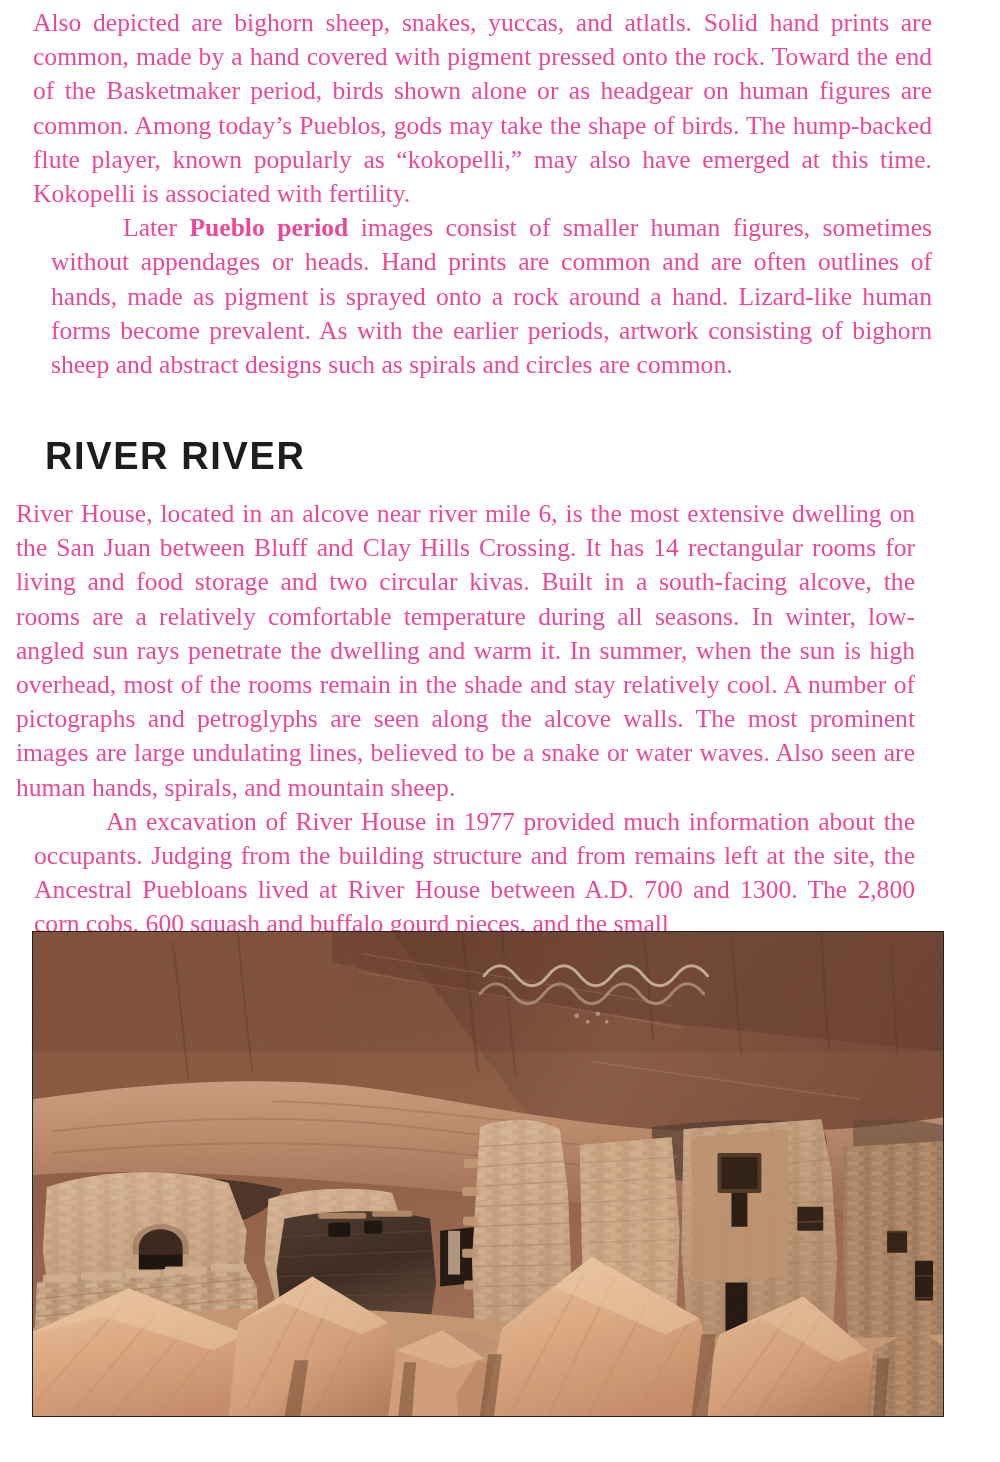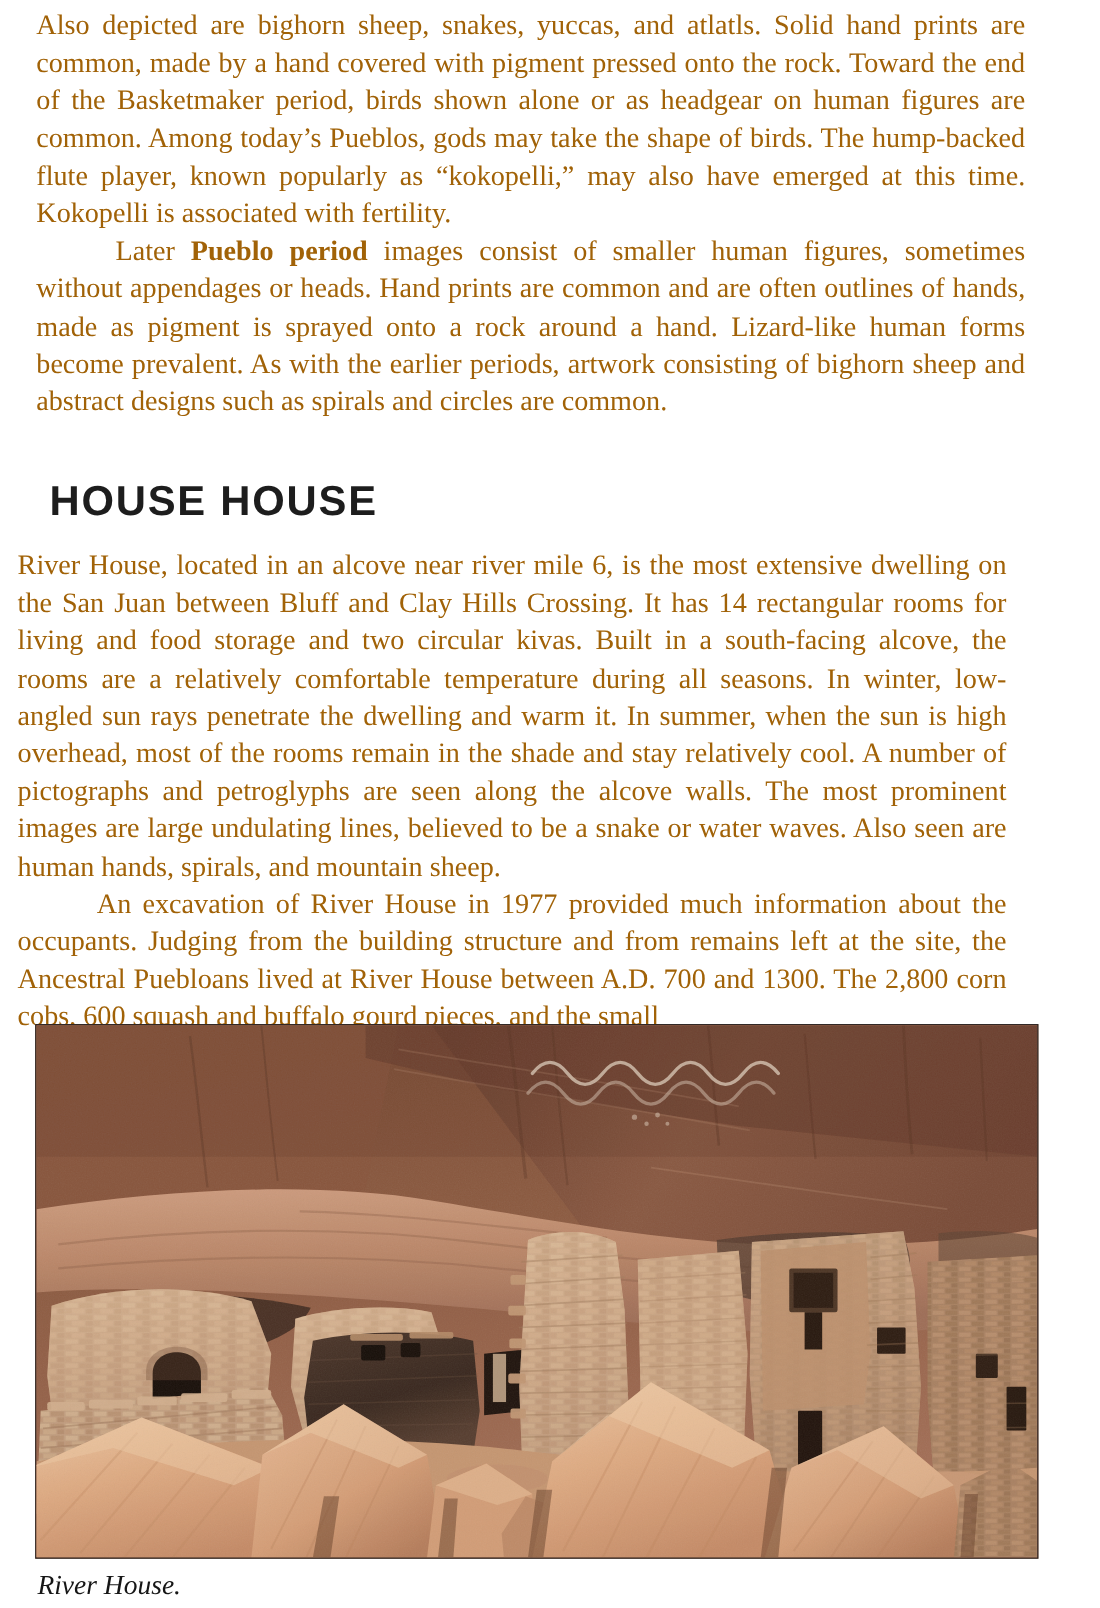--- a/index.html
+++ b/index.html
@@ -32,23 +32,23 @@
     width: 899px;
   }
 
   p.body-par {
     margin: 0;
     font-size: 25.6px;
     line-height: 34.2px;
     text-align: justify;
     text-justify: inter-word;
     hyphens: manual;
-    color: #a16207;
-  }
-  p.body-par.indent { text-indent: 72px; }
+    color: #ec4899;
+  }
+  p.body-par.indent { text-indent: 72px; margin-left: 18px; }
   p.body-par + p.body-par { margin-top: 0; }
 
   b.strong { font-weight: 700; }
 
   h2.section-head {
     margin: 0;
     position: absolute;
     left: 45px;
     top: 434px;
     font-family: "Liberation Sans", "DejaVu Sans", sans-serif;
@@ -102,21 +102,21 @@
 </head>
 <body>
 
 <div class="page">
 
   <div class="text-col">
     <p class="body-par"><span>Also depicted are bighorn sheep, snakes, yuccas, and atlatls. Solid hand prints are common, made by a hand covered with pigment pressed onto the rock. Toward the end of the Basketmaker period, birds shown alone or as headgear on human figures are common. Among today’s Pueblos, gods may take the shape of birds. The hump-backed flute player, known popularly as “kokopelli,” may also have emerged at this time. Kokopelli is associated with fertility.</span></p>
     <p class="body-par indent"><span>Later </span><b class="strong">Pueblo period</b><span> images consist of smaller human figures, sometimes without appendages or heads. Hand prints are common and are often outlines of hands, made as pigment is sprayed onto a rock around a hand. Lizard-like human forms become prevalent. As with the earlier periods, artwork consisting of bighorn sheep and abstract designs such as spirals and circles are common.</span></p>
   </div>
 
-  <h2 class="section-head">HOUSE HOUSE</h2>
+  <h2 class="section-head">RIVER RIVER</h2>
 
   <div class="sec2">
     <p class="body-par"><span>River House, located in an alcove near river mile 6, is the most extensive dwelling on the San Juan between Bluff and Clay Hills Crossing. It has 14 rectangular rooms for living and food storage and two circular kivas. Built in a south-facing alcove, the rooms are a relatively comfortable temperature during all seasons. In winter, low-angled sun rays penetrate the dwelling and warm it. In summer, when the sun is high overhead, most of the rooms remain in the shade and stay relatively cool. A number of pictographs and petroglyphs are seen along the alcove walls. The most prominent images are large undulating lines, believed to be a snake or water waves. Also seen are human hands, spirals, and mountain sheep.</span></p>
     <p class="body-par indent"><span>An excavation of River House in 1977 provided much information about the occupants. Judging from the building structure and from remains left at the site, the Ancestral Puebloans lived at River House between A.D. 700 and 1300. The 2,800 corn cobs, 600 squash and buffalo gourd pieces, and the small</span></p>
   </div>
 
   <figure class="photo-fig">
     <div class="photo-frame">
       <svg class="photo-canvas" viewBox="0 0 912 486" preserveAspectRatio="none" role="img" aria-label="River House cliff dwelling: multi-story stone masonry rooms built inside a south-facing sandstone alcove, with dark doorways, soot-blackened walls, white undulating snake or water-wave pictographs on the rock above, and large angular sandstone boulders in the foreground.">
         <defs>
@@ -425,16 +425,15 @@
             <path d="M660,486 L670,404 L684,404 L676,486 Z"></path>
             <path d="M842,486 L846,428 L858,428 L854,486 Z"></path>
           </g>
 
           <rect x="0" y="0" width="912" height="486" filter="url(#grain)" opacity="0.5"></rect>
           <rect x="0" y="0" width="912" height="486" fill="#8a4f2a" opacity="0.05"></rect>
           <rect x="0" y="0" width="912" height="120" fill="#3a1f12" opacity="0.1"></rect>
         </g>
       </svg>
     </div>
-    <figcaption class="photo-caption">River House.</figcaption>
   </figure>
 
 </div>
 
 </body></html>

